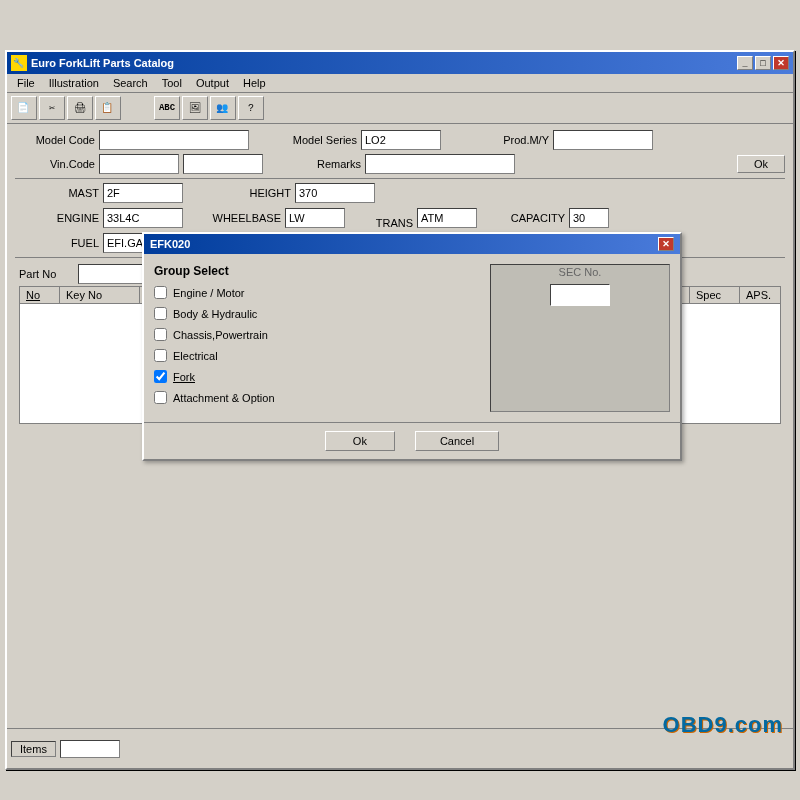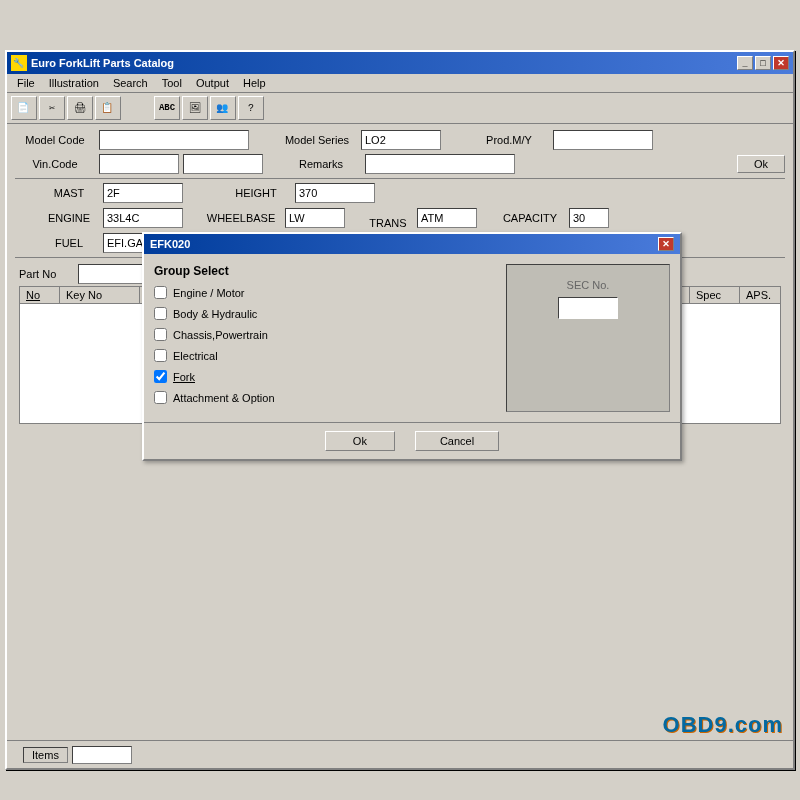--- a/index.html
+++ b/index.html
@@ -126,21 +126,21 @@
       display: flex;
       align-items: center;
       margin-bottom: 4px;
       gap: 4px;
     }
 
     .field-label {
       font-family: 'Arial', sans-serif;
       font-size: 11px;
       min-width: 80px;
-      text-align: center;
+      text-align: right;
     }
 
     .field-input {
       border: 1px solid #808080;
       border-top-color: #404040;
       border-left-color: #404040;
       background: white;
       height: 20px;
       padding: 1px 3px;
       font-family: 'Arial', sans-serif;
@@ -227,29 +227,29 @@
       padding: 10px;
       display: flex;
       gap: 10px;
     }
 
     .dialog-left {
       flex: 1;
     }
 
     .dialog-right {
-      width: 164px;
+      width: 180px;
       background: #bfbdb5;
       border: 1px solid #808080;
       border-top-color: #404040;
       border-left-color: #404040;
       display: flex;
       flex-direction: column;
       align-items: center;
-      padding: 14px;
+      padding: 1px;
     }
 
     .group-select-label {
       font-family: 'Arial', sans-serif;
       font-size: 12px;
       font-weight: bold;
       margin-bottom: 8px;
     }
 
     .checkbox-row {
@@ -300,26 +300,26 @@
       cursor: pointer;
       min-width: 70px;
     }
 
     
     .status-bar {
       position: absolute;
       bottom: 0;
       left: 0;
       right: 0;
-      height: 28px;
+      height: 40px;
       background: #d4d0c8;
       border-top: 1px solid #808080;
       display: flex;
       align-items: center;
-      padding: 0 16px;
+      padding: 0 4px;
       gap: 4px;
     }
 
     .status-item {
       background: #d4d0c8;
       border: 1px solid #808080;
       border-top-color: #404040;
       border-left-color: #404040;
       padding: 1px 8px;
       font-family: 'Arial', sans-serif;

